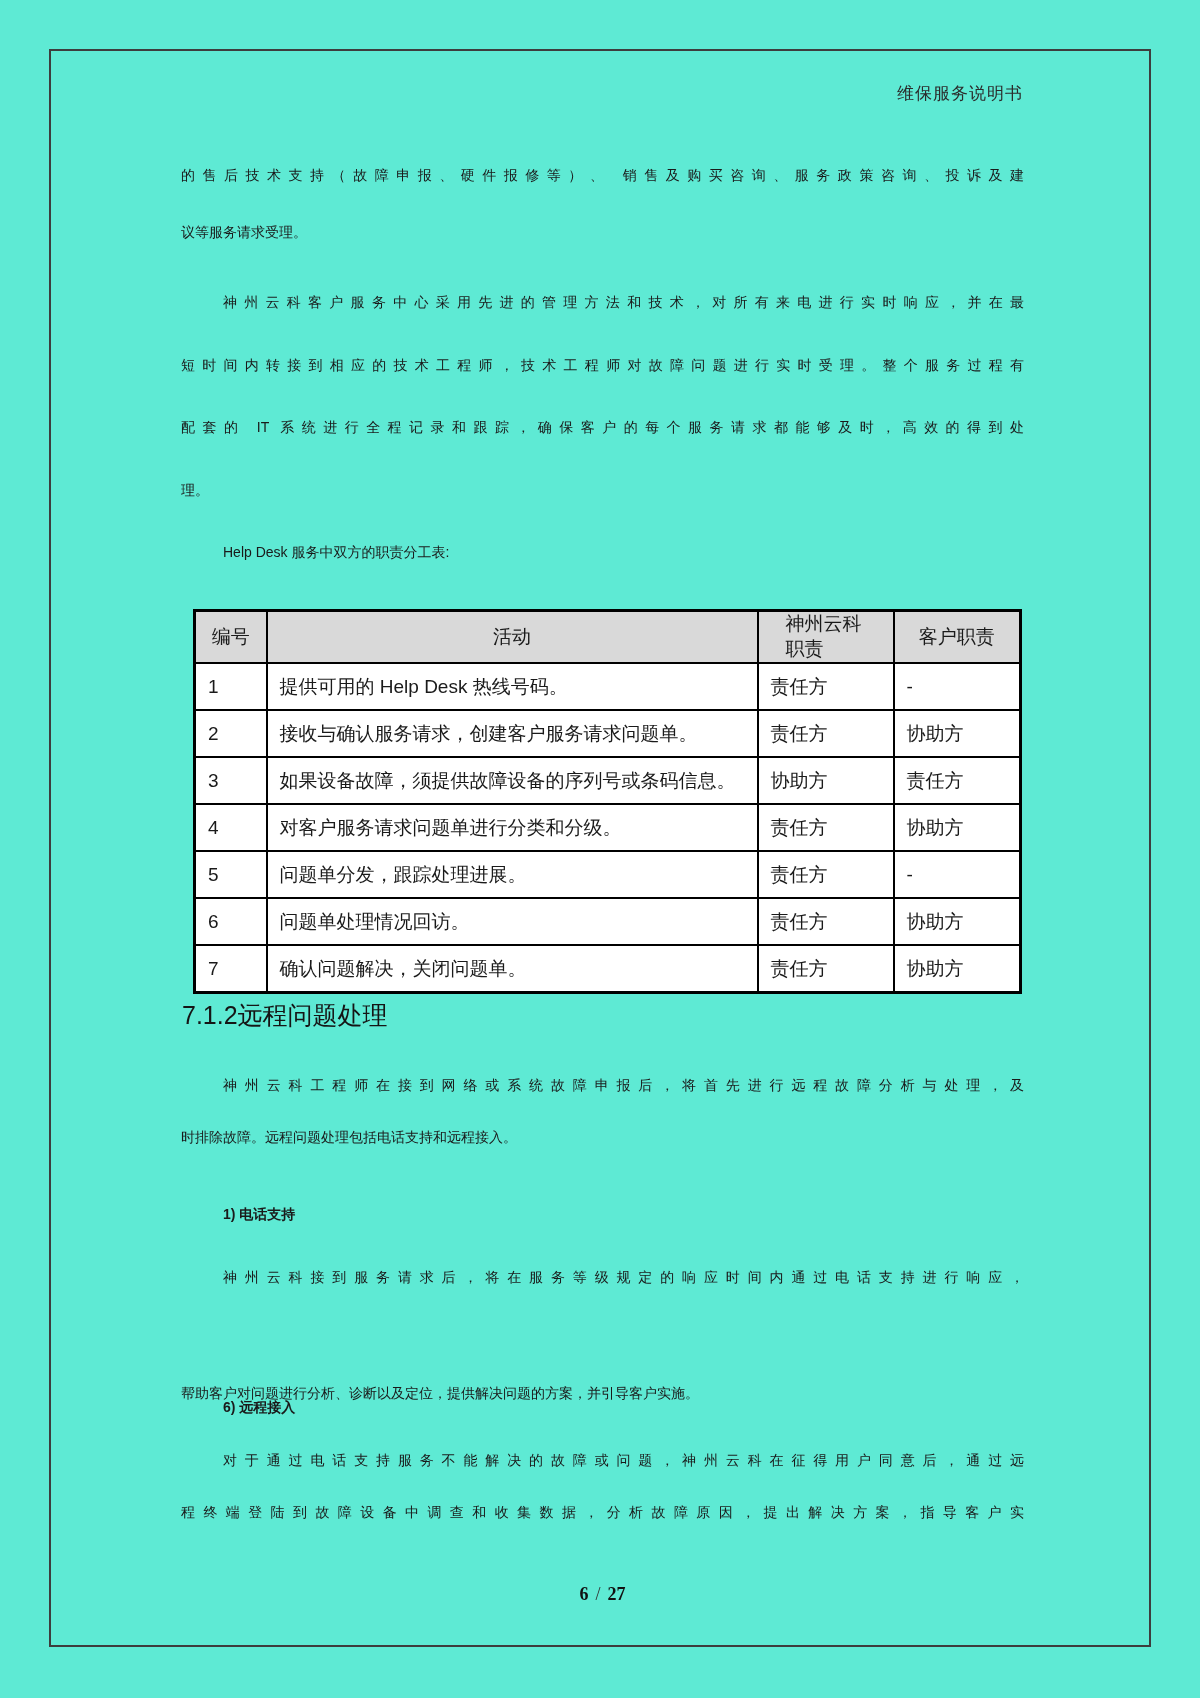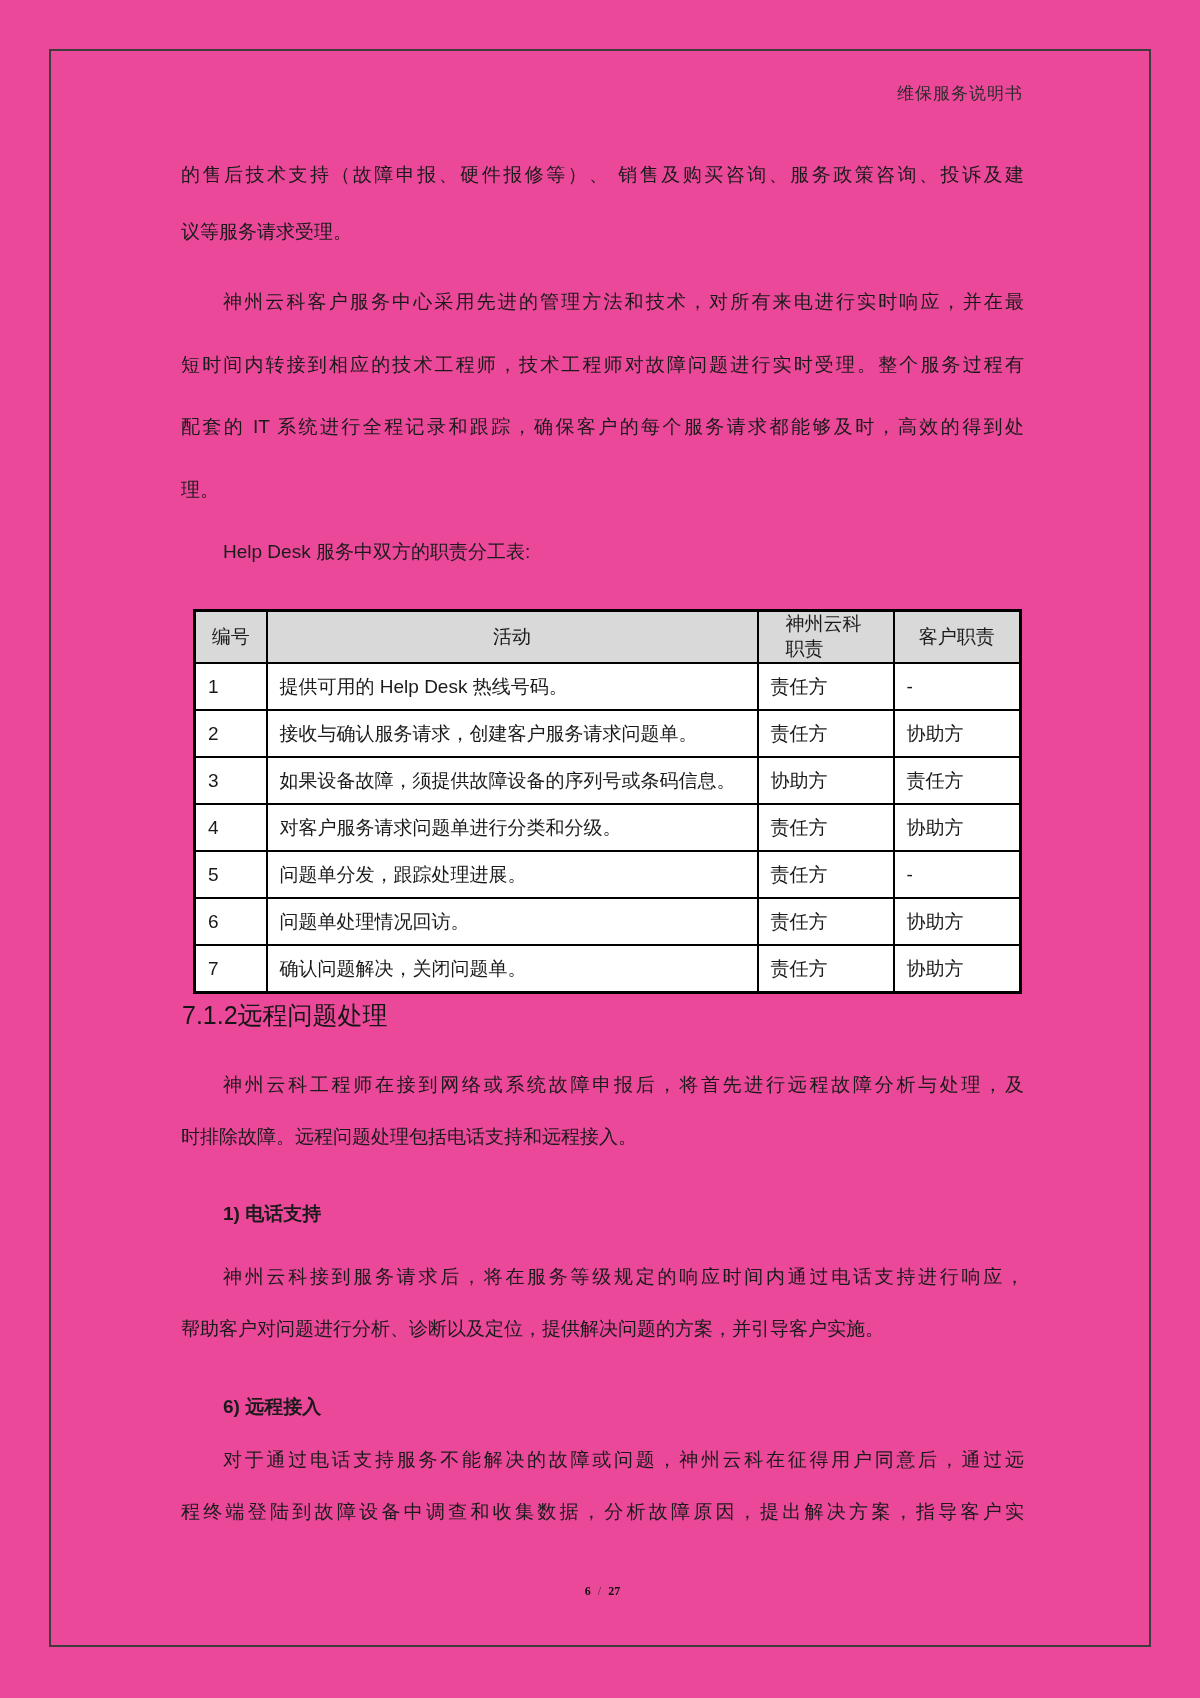--- a/index.html
+++ b/index.html
@@ -1,39 +1,39 @@
 <!DOCTYPE html>
 <html><head>
 <meta charset="utf-8">
 <style>
   html,body{margin:0;padding:0;background:#ffffff;}
-  .page{position:relative;width:1200px;height:1698px;background:#ec4899;overflow:hidden;
+  .page{position:relative;width:1200px;height:1698px;background:#5eead4;overflow:hidden;
         font-family:"Liberation Sans","DejaVu Sans",sans-serif;color:#1a1a1a;}
   .page-border{position:absolute;left:49px;top:49px;width:1102px;height:1598px;
         border:2px solid #3d3d3d;box-sizing:border-box;}
   .running-header{position:absolute;top:82px;right:177px;font-family:"Liberation Serif","DejaVu Serif",serif;
         font-size:17px;color:#2b2b2b;letter-spacing:1px;}
   .content{position:absolute;left:181px;top:0;width:843px;height:100%;}
-  .line{position:absolute;left:0;right:0;font-size:19px;line-height:28px;color:#1a1a1a;
+  .line{position:absolute;left:0;right:0;font-size:14px;line-height:28px;color:#1a1a1a;
         text-align:justify;}
   .fill{text-align-last:justify;}
   .endl{text-align-last:left;}
   .indent{text-indent:42px;}
   .bold{font-weight:bold;margin-top:14px;}
   .section-heading{position:absolute;left:1px;top:998px;font-size:25px;line-height:34px;color:#151515;}
   .section-heading .num{display:inline-block;}
   table.resp{position:absolute;left:12px;top:609px;width:826px;border-collapse:collapse;
         table-layout:fixed;border:3px solid #000;}
   table.resp th{background:#d9d9d9;font-weight:normal;font-size:19px;color:#1a1a1a;
         border:2px solid #000;height:50px;text-align:center;vertical-align:middle;line-height:1.3;padding:0;}
   table.resp td{font-size:19px;color:#1a1a1a;border:2px solid #000;height:45px;
         vertical-align:middle;padding:0 0 0 12px;text-align:left;background:#fff;}
   table.resp th .wrap{display:inline-block;width:80px;text-align:left;}
   .page-footer{position:absolute;left:0;right:0;top:1584px;text-align:center;
-        font-family:"Liberation Serif","DejaVu Serif",serif;font-size:12px;color:#111;}
+        font-family:"Liberation Serif","DejaVu Serif",serif;font-size:18px;color:#111;}
   .page-footer .num{font-weight:bold;}
   .page-footer .sep{margin:0 7px;font-weight:normal;color:#333;}
 </style>
 </head>
 <body>
 
 <div class="page">
   <div class="page-border"></div>
 
   <div class="running-header">维保服务说明书</div>
@@ -114,21 +114,21 @@
     <div class="section-heading">
       <span class="num">7.1.2</span><span>远程问题处理</span>
     </div>
 
     <div class="line endl" style="top:1123px">时排除故障。远程问题处理包括电话支持和远程接入。</div>
     <div class="line fill indent" style="top:1071px">神州云科工程师在接到网络或系统故障申报后，将首先进行远程故障分析与处理，及</div>
 
     <div class="line endl indent bold" style="top:1186px">1) 电话支持</div>
 
     <div class="line fill indent" style="top:1263px">神州云科接到服务请求后，将在服务等级规定的响应时间内通过电话支持进行响应，</div>
-    <div class="line endl" style="top:1315px">帮助客户对问题进行分析、诊断以及定位，提供解决问题的方案，并引导客户实施。</div>
+    <div class="line endl" style="top:1379px">帮助客户对问题进行分析、诊断以及定位，提供解决问题的方案，并引导客户实施。</div>
 
     <div class="line endl indent bold" style="top:1379px">6) 远程接入</div>
 
     <div class="line fill indent" style="top:1446px">对于通过电话支持服务不能解决的故障或问题，神州云科在征得用户同意后，通过远</div>
     <div class="line fill" style="top:1498px">程终端登陆到故障设备中调查和收集数据，分析故障原因，提出解决方案，指导客户实</div>
 
     <div class="page-footer">
       <span class="num">6</span><span class="sep">/</span><span class="num">27</span>
     </div>
 

